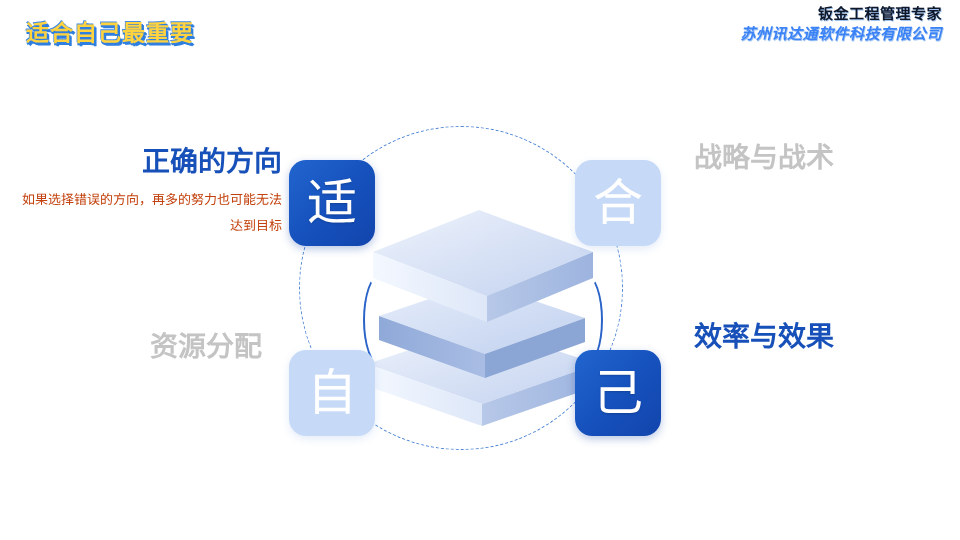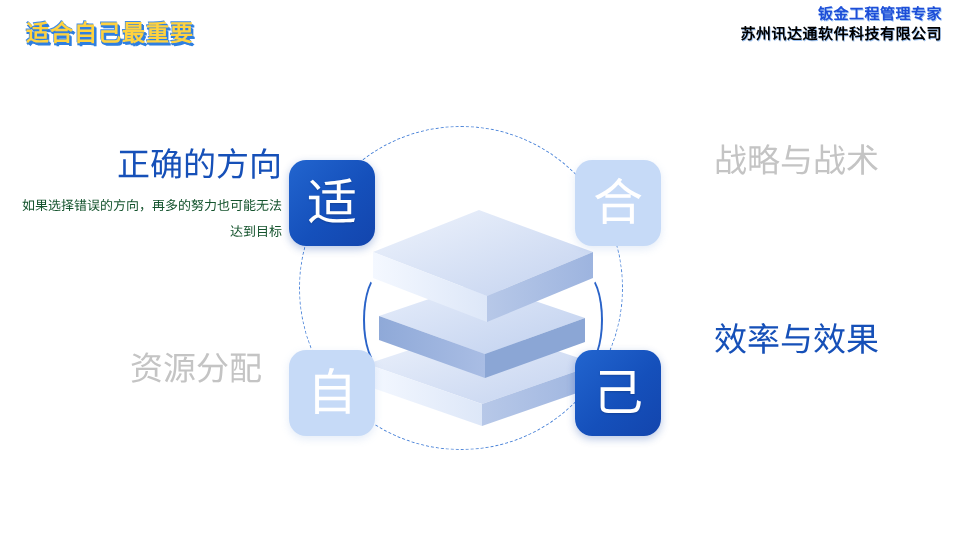--- a/index.html
+++ b/index.html
@@ -40,52 +40,53 @@
     right: 18px;
     top: 4px;
     text-align: right;
     line-height: 1.35;
     white-space: nowrap;
   }
   .brand-line {
     font-size: 15px;
     font-weight: bold;
     letter-spacing: 0.5px;
-    color: #1d4ed8;
+    color: #0f172a;
     text-shadow: 0.8px 0.8px 0 #9fc4f2;
   }
   .brand-line.b2 {
-    color: #000000;
+    color: #3b82f6;
+    font-style: italic;
   }
 
   
   .block { position: absolute; }
   .block .bhead {
-    font-size: 33px;
-    font-weight: normal;
+    font-size: 28px;
+    font-weight: bold;
     line-height: 1.15;
     margin-bottom: 9px;
     white-space: nowrap;
   }
   .block .bbody {
     font-size: 13px;
     line-height: 2.0;
-    color: #14532d;
+    color: #c2410c;
   }
   .block.right .bhead,
-  .block.right .bbody { text-align: left; margin-left: 20px; }
+  .block.right .bbody { text-align: left; }
   .block.left .bhead,
   .block.left .bbody { text-align: right; }
 
   .head-blue { color: #1650b8; }
   .head-gray { color: #c4c4c4; }
 
   #block-direction  { left: 10px;  top: 146px; width: 272px; }
   #block-strategy   { left: 694px; top: 142px; width: 254px; }
-  #block-resource   { left: 6px;   top: 350px; width: 256px; }
+  #block-resource   { left: 6px;   top: 331px; width: 256px; }
   #block-efficiency { left: 694px; top: 321px; width: 254px; }
 
   
   .center-stage {
     position: absolute;
     left: 283px;
     top: 120px;
     width: 400px;
     height: 340px;
   }

